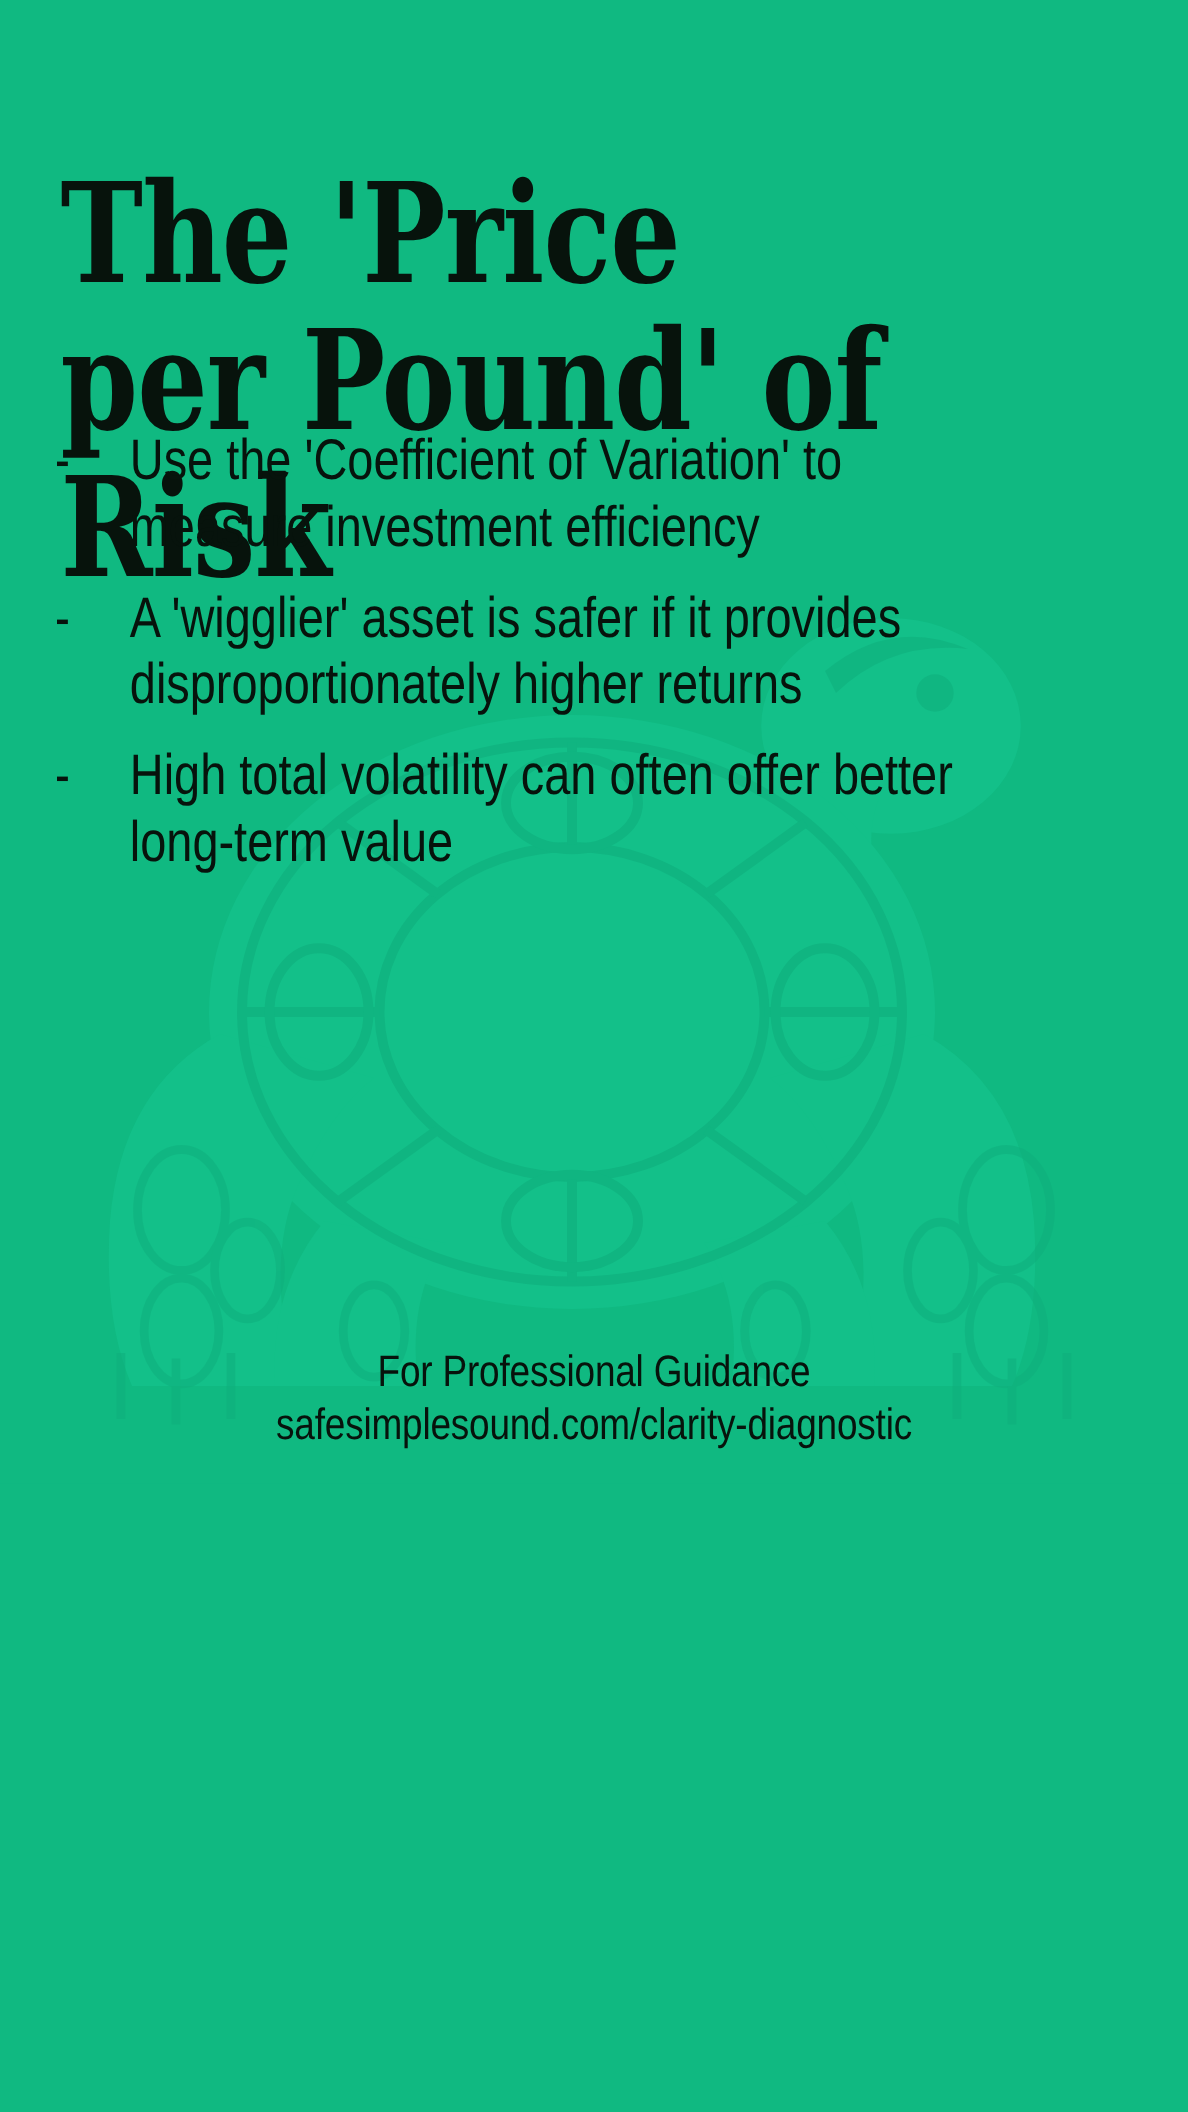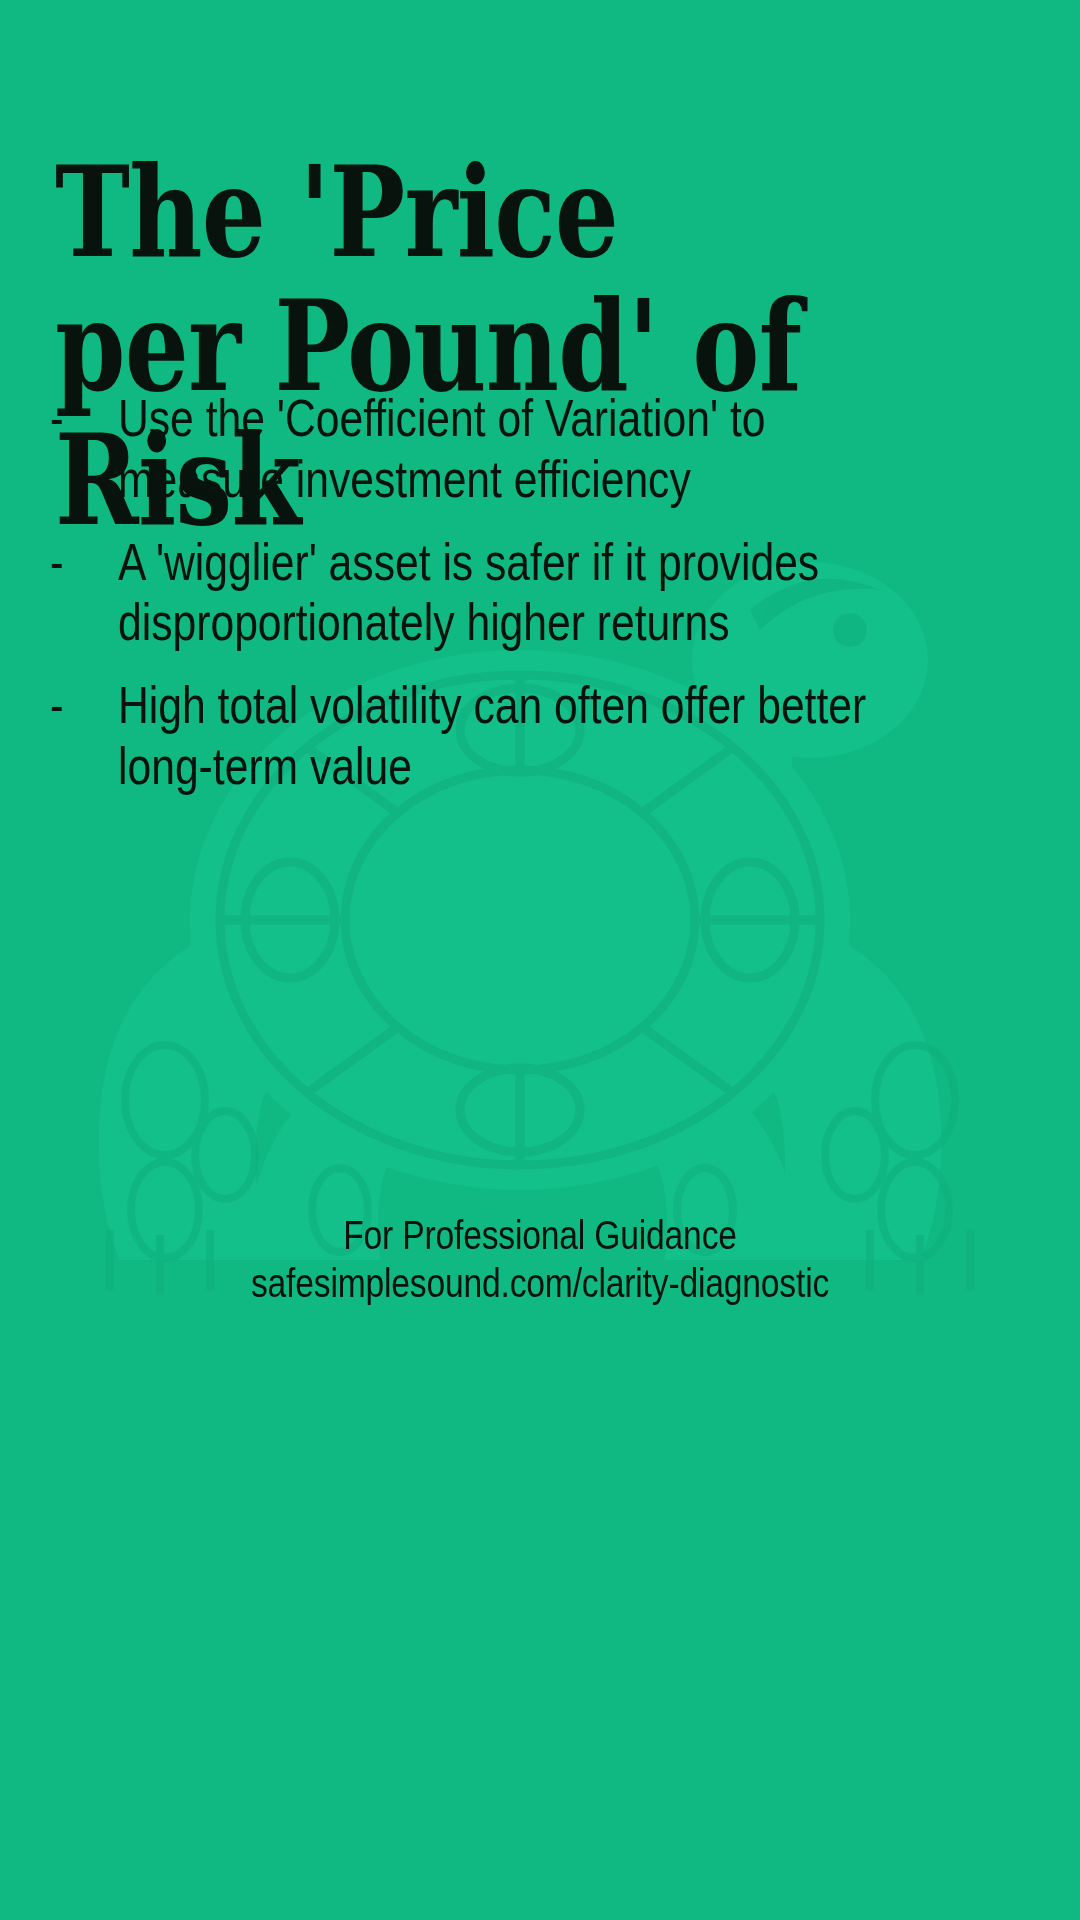--- a/index.html
+++ b/index.html
@@ -90,21 +90,21 @@
     font-weight: 400;
     transform: scaleX(0.82);
     transform-origin: left top;
     width: 122%;
   }
 
   
   #footer {
     position: absolute;
     left: 0;
-    bottom: 42px;
+    bottom: 30px;
     width: 1080px;
     text-align: center;
     z-index: 2;
     color: #07130c;
   }
   .footer-line {
     font-size: 40px;
     line-height: 1.2;
     letter-spacing: -0.2px;
     transform: scaleX(0.84);

